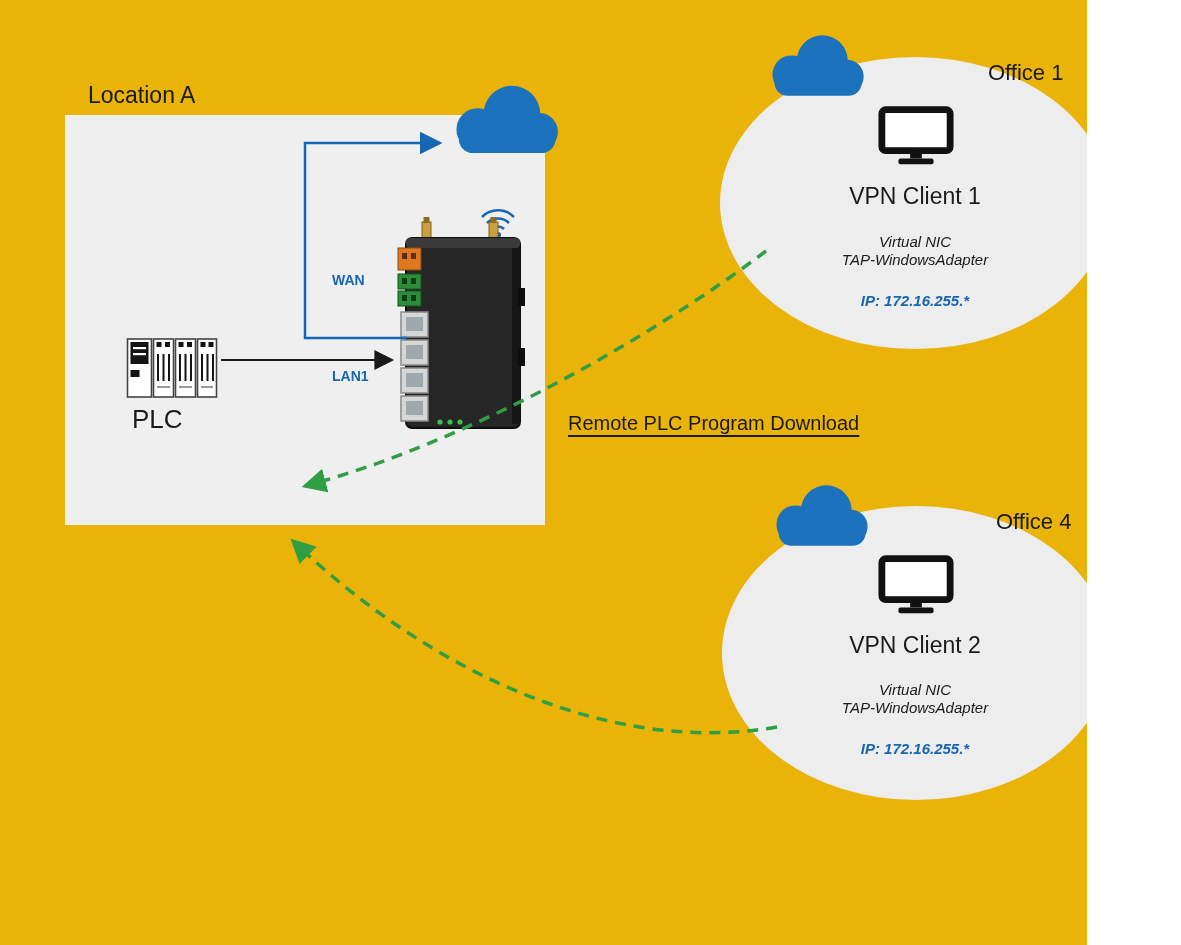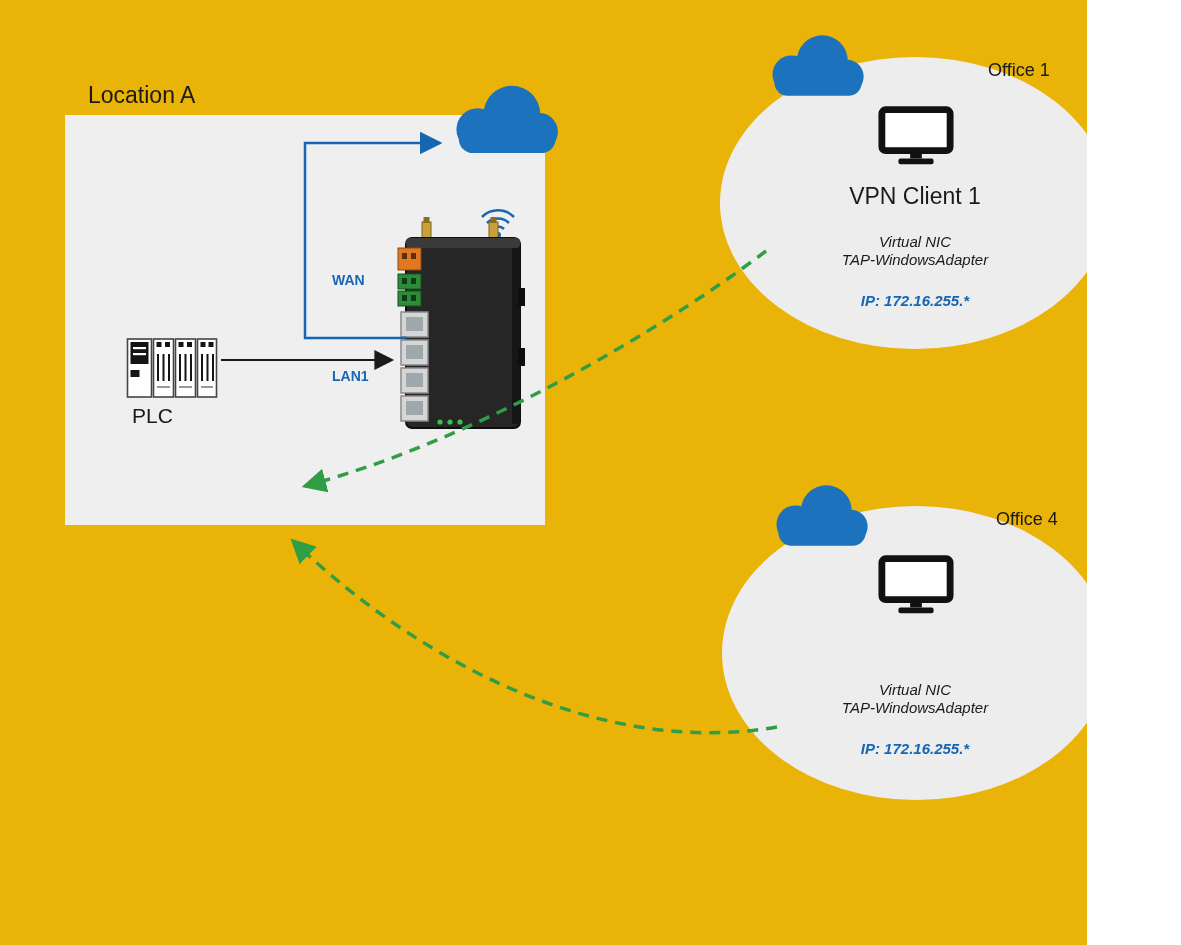--- a/index.html
+++ b/index.html
@@ -6,21 +6,21 @@
   html,body { background:#fff; }
   body { font-family:"Liberation Sans","DejaVu Sans",sans-serif; color:#1a1a1a; }
   .stage { position:relative; width:1087px; height:945px; background:#eab308; overflow:hidden; }
   .abs { position:absolute; }
 
   .box { background:var(--box-gray,#efefef); z-index:1; }
   .ellipse { background:var(--ellipse-gray,#ededed); border-radius:50%; z-index:1; }
 
   .txt { position:absolute; color:var(--text-dark,#1a1a1a); z-index:5; white-space:nowrap; }
   .t-xl { font-size:23px; }
-  .t-l  { font-size:18px; }
+  .t-l  { font-size:22px; }
   .t-m  { font-size:15px;font-style:italic; }
   .center { text-align:center; }
   .blue-bold { color:var(--accent-blue,#1766b4); font-weight:bold; }
   .underline { text-decoration:underline; text-underline-offset:5px; }
 
   .icon-layer { z-index:2; }
   .arrow-layer { z-index:3; pointer-events:none; }
 
   .cloud-fill { fill:var(--cloud-blue,#1c72bc); }
   .s-blue  { stroke:var(--accent-blue,#1766b4); stroke-width:2.5; fill:none; }
@@ -165,26 +165,28 @@
     </defs>
     <path d="M407 338 H305 V143 H440" class="s-blue" marker-end="url(#mBlue)"></path>
     <path d="M221 360 H392" class="s-black" marker-end="url(#mBlack)"></path>
     <path d="M766 251 C655 335 470 442 305 486" class="s-green" marker-end="url(#mGreen)"></path>
     <path d="M777 727 C610 756 430 672 293 541" class="s-green" marker-end="url(#mGreen)"></path>
   </svg>
 
   <div class="txt t-xl" style="left:88px; top:82px;">Location A</div>
   <div class="txt t-xl blue-bold" style="left:332px; top:272px; font-size:14px;">WAN</div>
   <div class="txt t-xl blue-bold" style="left:332px; top:368px; font-size:14px;">LAN1</div>
-  <div class="txt" style="left:132px; top:404px; font-size:21px;">PLC</div>
+  <div class="txt" style="left:132px; top:404px; font-size:26px;">PLC</div>
+  <div class="txt underline" style="left:568px; top:412px; font-size:20px;">Remote PLC Program Download</div>
 
   <div class="txt t-l" style="left:988px; top:60px;">Office 1</div>
   <div class="txt t-xl center" style="left:790px; top:183px; width:250px;">VPN Client 1</div>
   <div class="txt t-m center" style="left:790px; top:233px; width:250px;">Virtual NIC</div>
   <div class="txt t-m center" style="left:790px; top:251px; width:250px;">TAP-WindowsAdapter</div>
   <div class="txt t-m center blue-bold" style="left:790px; top:292px; width:250px;">IP:  172.16.255.*</div>
 
   <div class="txt t-l" style="left:996px; top:509px;">Office 4</div>
+  <div class="txt t-xl center" style="left:790px; top:632px; width:250px;">VPN Client 2</div>
   <div class="txt t-m center" style="left:790px; top:681px; width:250px;">Virtual NIC</div>
   <div class="txt t-m center" style="left:790px; top:699px; width:250px;">TAP-WindowsAdapter</div>
   <div class="txt t-m center blue-bold" style="left:790px; top:740px; width:250px;">IP:  172.16.255.*</div>
 
 </div>
 
 </body></html>

